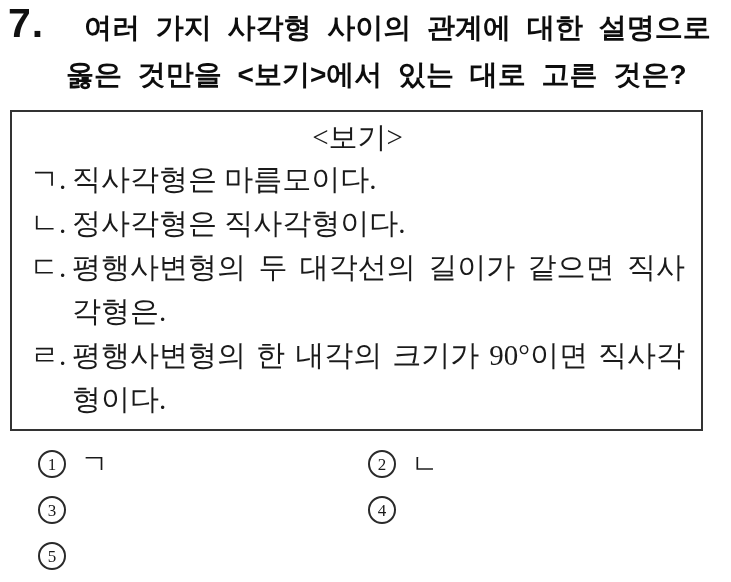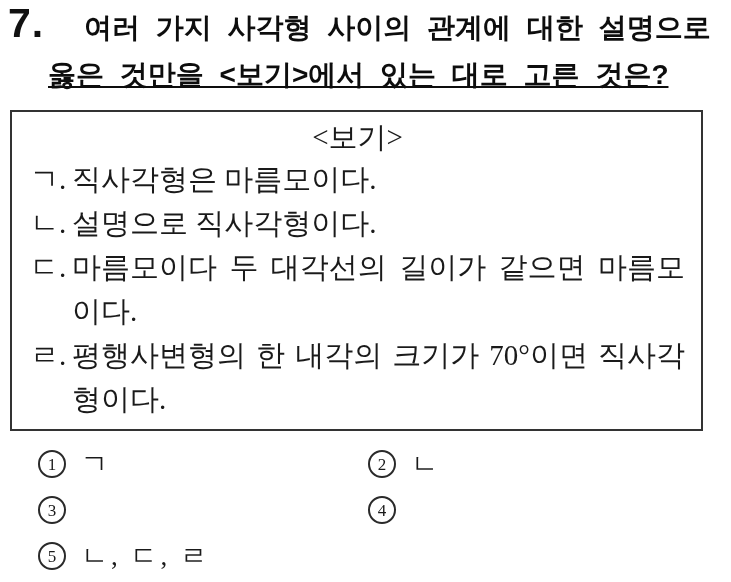--- a/index.html
+++ b/index.html
@@ -21,21 +21,21 @@
     font-weight: 700; font-size: 41px; letter-spacing: 1px;
   }
   .qline {
     position: absolute;
     font-family: "Liberation Sans", sans-serif;
     font-weight: 700; font-size: 28px;
     word-spacing: 8px; white-space: nowrap;
     color: #0d0d0d;
   }
   .qline1 { left: 84px; top: 9px; }
-  .qline2 { left: 48px; top: 56px; text-decoration: underline; }
+  .qline2 { left: 66px; top: 56px; }
 
   
   .bogi {
     margin: 10px 28px 8px 10px;
     width: 693px;
     border: 2px solid #333333;
     padding: 5px 16px 8px 18px;
     background: #ffffff;
   }
   .bogi-title {
@@ -85,46 +85,45 @@
 <div class="bogi">
   <div class="bogi-title">&lt;보기&gt;</div>
 
   <div class="bogi-item">
     <span class="marker">ㄱ.</span>
     <span class="itext">직사각형은 마름모이다.</span>
   </div>
 
   <div class="bogi-item">
     <span class="marker">ㄴ.</span>
-    <span class="itext">설명으로 직사각형이다.</span>
+    <span class="itext">정사각형은 직사각형이다.</span>
   </div>
 
   <div class="bogi-item">
     <span class="marker">ㄷ.</span>
-    <span class="itext">마름모이다 두 대각선의 길이가 같으면 마름모이다.</span>
+    <span class="itext">평행사변형의 두 대각선의 길이가 같으면 직사각형은.</span>
   </div>
 
   <div class="bogi-item">
     <span class="marker">ㄹ.</span>
-    <span class="itext">평행사변형의 한 내각의 크기가 70°이면 직사각형이다.</span>
+    <span class="itext">평행사변형의 한 내각의 크기가 90°이면 직사각형이다.</span>
   </div>
 </div>
 
 <div class="choices">
   <div class="choice">
     <span class="badge">1</span>
     <span class="clabel">ㄱ</span>
   </div>
   <div class="choice">
     <span class="badge">2</span>
     <span class="clabel">ㄴ</span>
   </div>
   <div class="choice">
     <span class="badge">3</span>
   </div>
   <div class="choice">
     <span class="badge">4</span>
   </div>
   <div class="choice">
     <span class="badge">5</span>
-    <span class="clabel">ㄴ, ㄷ, ㄹ</span>
   </div>
 </div>
 
 </body></html>

